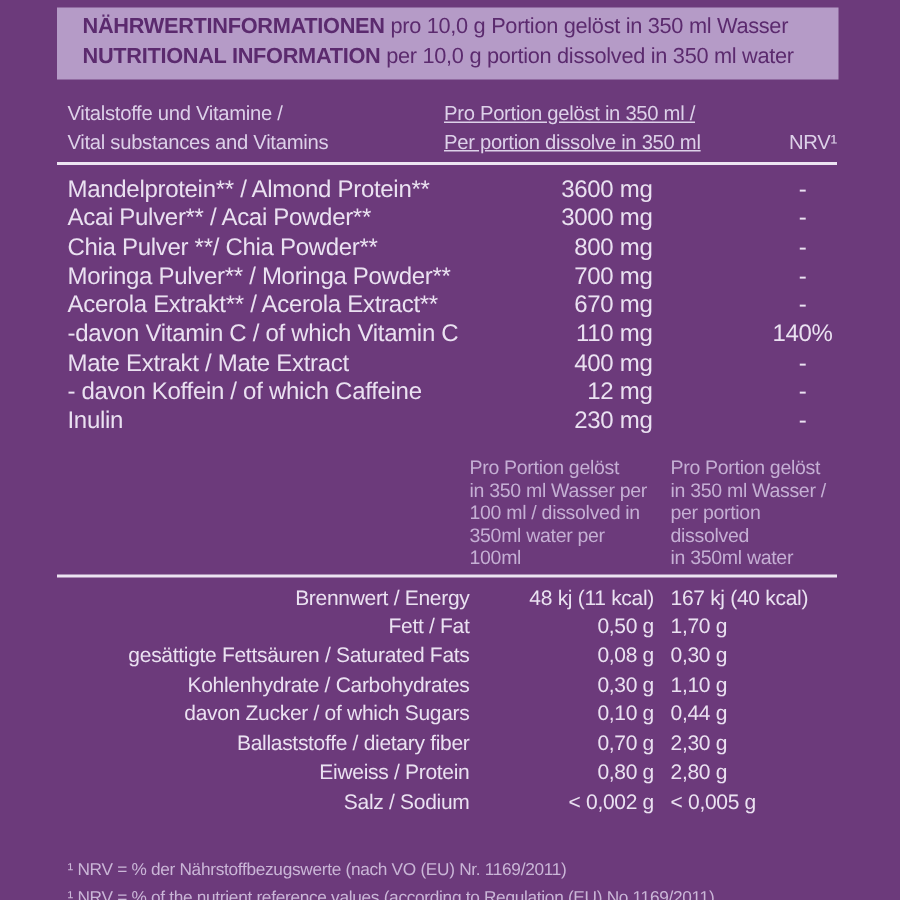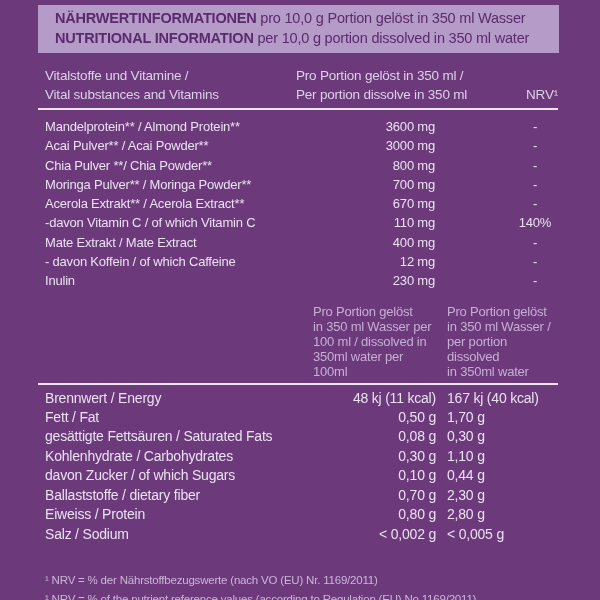--- a/index.html
+++ b/index.html
@@ -27,50 +27,50 @@
 
   
   .cols-header{
     display:flex;
     margin-top:13px;
     font-size:13.5px;
     line-height:19px;
     color:#ddd1e9;
   }
   .ch-label{width:258px;padding-left:7px;box-sizing:border-box;}
-  .ch-value{flex:1;}
+  .ch-value{flex:1;text-decoration:underline;}
   .ch-nrv{width:50px;text-align:right;align-self:flex-end;}
 
   .rule{height:2px;background:#ece4f2;margin-top:4px;}
   .rule.first{margin-bottom:7px;}
   .rule.second{margin-bottom:4px;}
 
   
-  .vrow{display:flex;font-size:13px;line-height:19.3px;}
+  .vrow{display:flex;font-size:16px;line-height:19.3px;}
   .vrow .lbl{width:274px;padding-left:7px;box-sizing:border-box;}
   .vrow .val{width:123px;text-align:right;}
   .vrow .sp{width:77px;}
   .vrow .nrv{width:46px;text-align:center;}
 
   
   .lower-head{
     display:flex;
     margin-top:13px;
     font-size:13px;
     line-height:15px;
     color:#c5afd4;
   }
   .lh-sp{width:275px;}
   .lh-c1{width:123px;}
   .lh-g{width:11px;}
   .lh-c2{width:111px;}
 
   
   .nrow{display:flex;font-size:14px;line-height:19.4px;}
-  .nrow .lbl{flex:1;padding-left:7px;box-sizing:border-box;}
+  .nrow .lbl{flex:1;padding-left:7px;box-sizing:border-box;text-align:right;}
   .nrow .v1{width:123px;text-align:right;}
   .nrow .g{width:11px;}
   .nrow .v2{width:111px;}
 
   
   .footnotes{
     margin-top:27px;
     padding-left:7px;
     font-size:11.5px;
     line-height:19px;

